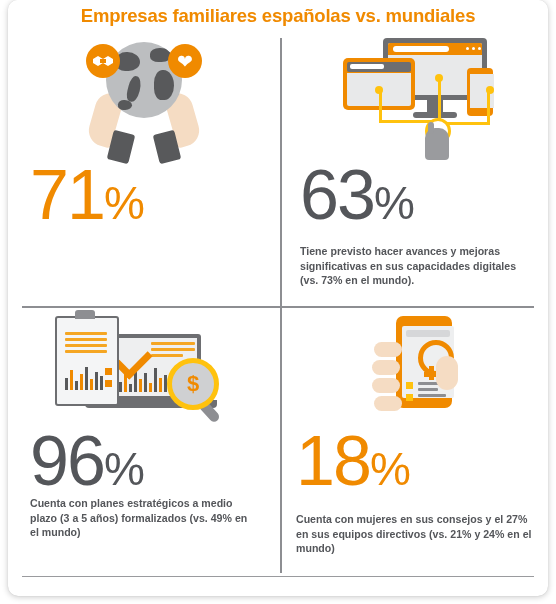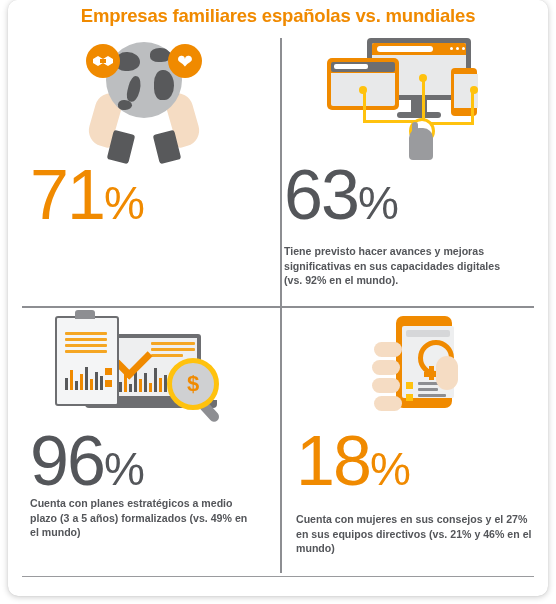--- a/index.html
+++ b/index.html
@@ -80,21 +80,21 @@
     height: 1px;
     background: #9a9b9e;
   }
 
   
   .quad {
     position: absolute;
     box-sizing: border-box;
   }
   .q1 { left: 0px;   top: 34px;  width: 272px; height: 272px; }
-  .q2 { left: 262px; top: 34px;  width: 248px; height: 272px; }
+  .q2 { left: 278px; top: 34px;  width: 248px; height: 272px; }
   .q3 { left: 0px;   top: 308px; width: 272px; height: 268px; }
   .q4 { left: 274px; top: 308px; width: 266px; height: 268px; }
 
   .icon-area {
     position: absolute;
     left: 0; top: 0;
     width: 100%;
     height: 130px;
     display: flex;
     align-items: center;
@@ -385,21 +385,21 @@
           <div class="node n1"></div>
           <div class="node n2"></div>
           <div class="node n3"></div>
           <div class="cursor-ring"></div>
           <div class="hand-point">
               <span class="f"></span>
             </div>
         </div>
       </div>
       <div class="stat-number grey"><span>63</span><span class="pct">%</span></div>
-      <div class="stat-desc">Tiene previsto hacer avances y mejoras significativas en sus capacidades digitales (vs. 92% en el mundo).</div>
+      <div class="stat-desc">Tiene previsto hacer avances y mejoras significativas en sus capacidades digitales (vs. 73% en el mundo).</div>
     </div>
 
     <div class="quad q3">
       <div class="icon-area">
         <div class="icon3">
           <div class="laptop-scr">
             <div class="in"></div>
           </div>
           <div class="laptop-base"></div>
           <div class="oline" style="left:112px; top:32px; width:44px;"></div>
@@ -464,17 +464,17 @@
             <div class="gline" style="left:22px; top:78px; width:28px;"></div>
           </div>
           <div class="finger f1"></div>
           <div class="finger f2"></div>
           <div class="finger f3"></div>
           <div class="finger f4"></div>
           <div class="thumb"></div>
         </div>
       </div>
       <div class="stat-number orange"><span>18</span><span class="pct">%</span></div>
-      <div class="stat-desc">Cuenta con mujeres en sus consejos y el 27% en sus equipos directivos (vs. 21% y 46% en el mundo)</div>
+      <div class="stat-desc">Cuenta con mujeres en sus consejos y el 27% en sus equipos directivos (vs. 21% y 24% en el mundo)</div>
     </div>
 
   </div>
 </div>
 
 </body></html>

